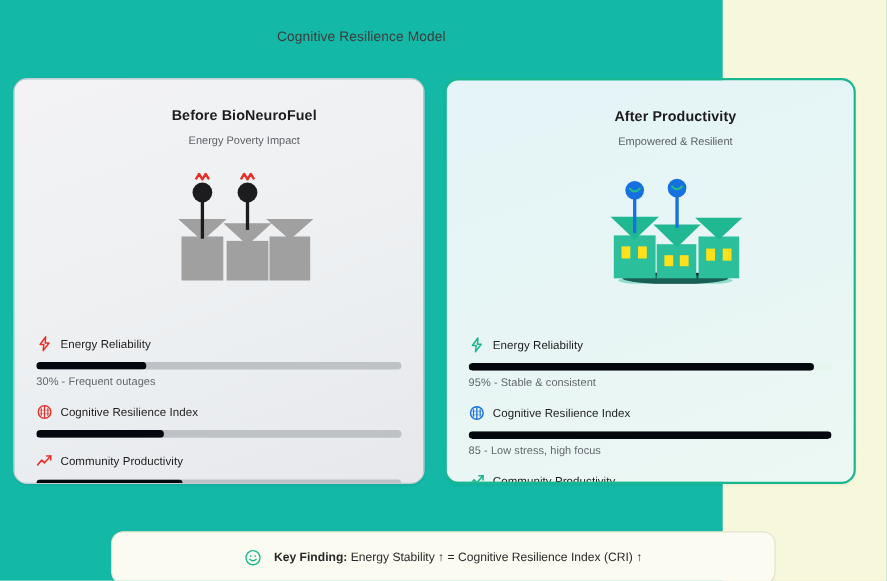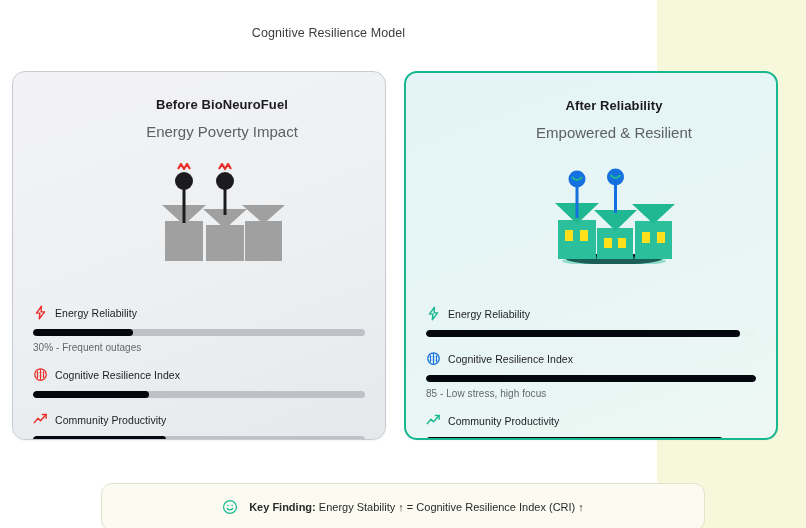--- a/index.html
+++ b/index.html
@@ -5,21 +5,21 @@
   * { box-sizing: border-box; margin: 0; padding: 0; }
   html, body {
     width: 806px; height: 528px;
     background: #f7f7dc;
     font-family: "Liberation Sans", sans-serif;
     overflow: hidden;
   }
   .page {
     position: relative;
     width: 657px; height: 528px;
-    background: #ffffff;
+    background: #14b8a6;
   }
 
   
   .page-title {
     position: absolute;
     top: 26px; left: 0; right: 0;
     text-align: center;
     font-size: 12.5px;
     color: #3c3c3c;
     letter-spacing: 0.1px;
@@ -54,21 +54,21 @@
 
   .card-head { padding-top: 25px; text-align: center; }
   .card-title {
     font-size: 13px;
     font-weight: bold;
     color: #1c1c1e;
     letter-spacing: 0.1px;
   }
   .card-sub {
     margin-top: 11px;
-    font-size: 15px;
+    font-size: 10px;
     color: #5d6166;
   }
 
   
   .illo {
     height: 115px;
     display: flex;
     align-items: flex-end;
     justify-content: center;
     margin-top: 8px;
@@ -224,21 +224,21 @@
             <div class="bar-fill" style="width: 40%;"></div>
           </div>
           <div class="metric-note">40% - Limited output</div>
         </div>
 
       </div>
     </div>
 
     <div class="card card-after">
       <div class="card-head">
-        <div class="card-title">After Reliability</div>
+        <div class="card-title">After Productivity</div>
         <div class="card-sub">Empowered &amp; Resilient</div>
       </div>
 
       <div class="illo">
         <svg width="128" height="102" viewBox="0 0 128 102" aria-hidden="true">
 
           <ellipse cx="64" cy="97" rx="48" ry="5.5" fill="#0b1220"></ellipse>
           <ellipse cx="64" cy="99" rx="52" ry="5" fill="#2bbf9b" opacity="0.45"></ellipse>
 
           <g>
@@ -275,20 +275,21 @@
         <div class="metric">
           <div class="metric-head">
             <svg class="metric-icon" viewBox="0 0 24 24">
               <path d="M13.5 2 L5.5 13 L11 13 L10 22 L18.5 11 L13 11 Z" fill="none" stroke="#17b890" stroke-width="2.2" stroke-linejoin="round"></path>
             </svg>
             <span class="metric-label">Energy Reliability</span>
           </div>
           <div class="bar-track">
             <div class="bar-fill" style="width: 95%;"></div>
           </div>
+          <div class="metric-note">95% - Stable &amp; consistent</div>
         </div>
 
         <div class="metric">
           <div class="metric-head">
             <svg class="metric-icon" viewBox="0 0 24 24">
               <circle cx="12" cy="12" r="9.2" fill="none" stroke="#1570e0" stroke-width="2"></circle>
               <path d="M12 3.5 L12 20.5" stroke="#1570e0" stroke-width="1.9"></path>
               <path d="M7.2 6.6 L7.2 17.4 M16.8 6.6 L16.8 17.4" stroke="#1570e0" stroke-width="1.7"></path>
               <path d="M4 9.5 L20 9.5 M4 14.5 L20 14.5" stroke="#1570e0" stroke-width="1.1" opacity="0.55"></path>
             </svg>

